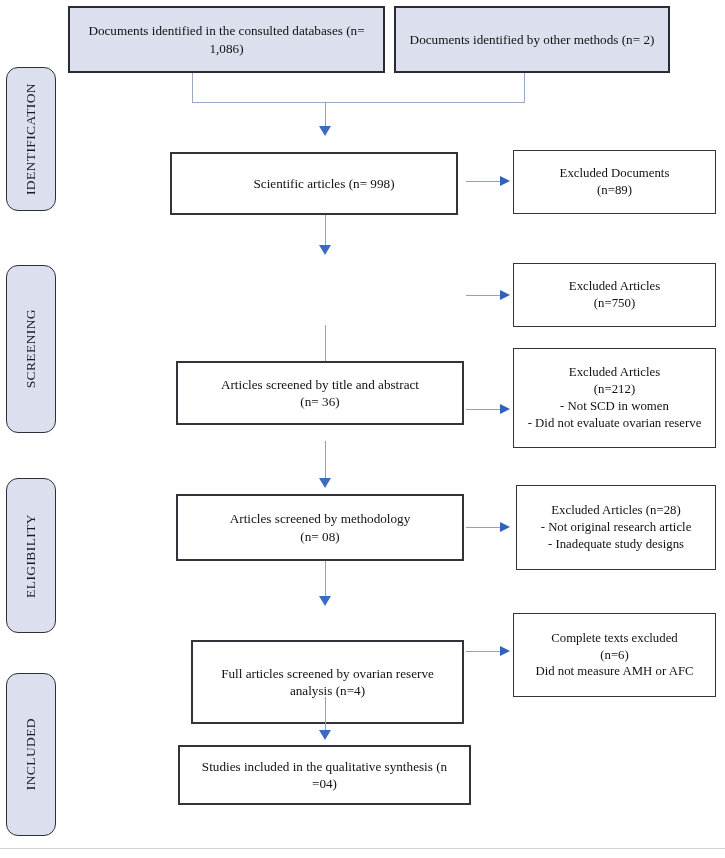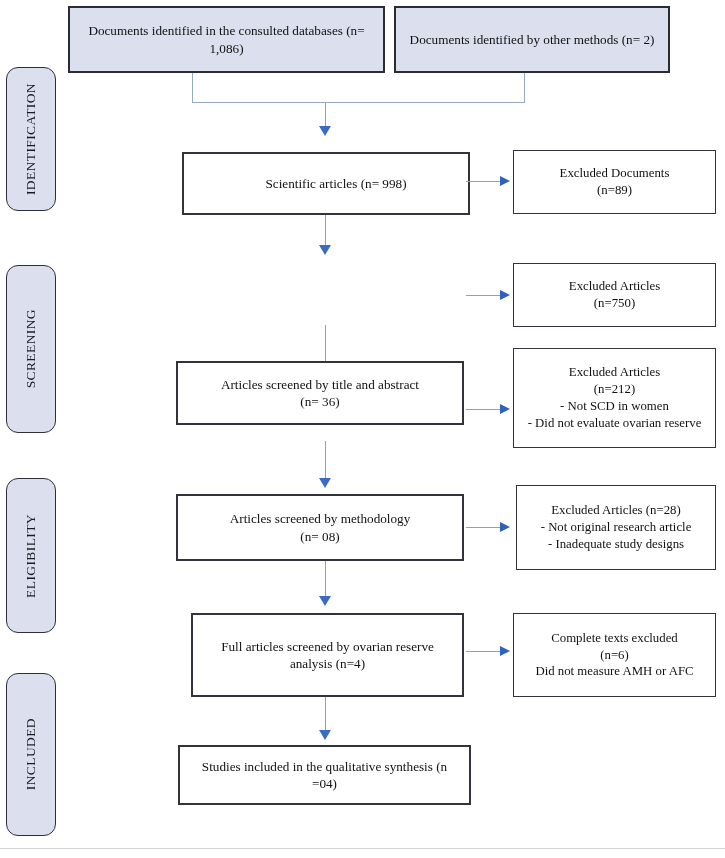--- a/index.html
+++ b/index.html
@@ -136,21 +136,21 @@
   </div>
 
   <div class="box box-filled" style="left:394px; top:6px; width:276px; height:67px;">
     <span class="txt">Documents identified by other methods (n= 2)</span>
   </div>
 
   <div class="bracket" style="left:192px; top:73px; width:333px; height:30px;"></div>
   <div class="vline" style="left:325px; top:103px; height:26px;"></div>
   <div class="arrow-down" style="left:319px; top:126px;"></div>
 
-  <div class="box box-plain" style="left:182px; top:152px; width:288px; height:63px;padding-left:28px;">
+  <div class="box box-plain" style="left:170px; top:152px; width:288px; height:63px;padding-left:28px;">
     <span class="txt">Scientific articles (n= 998)</span>
   </div>
 
   <div class="box box-side" style="left:513px; top:150px; width:203px; height:64px;text-align:center;">
     <span class="txt">Excluded Documents
 (n=89)</span>
   </div>
 
   <div class="hline" style="left:466px; top:181px; width:38px;"></div>
   <div class="arrow-right" style="left:500px; top:176px;"></div>
@@ -198,21 +198,21 @@
 - Not original research article
 - Inadequate study designs</span>
   </div>
 
   <div class="hline" style="left:466px; top:527px; width:38px;"></div>
   <div class="arrow-right" style="left:500px; top:522px;"></div>
 
   <div class="vline" style="left:325px; top:561px; height:42px;"></div>
   <div class="arrow-down" style="left:319px; top:596px;"></div>
 
-  <div class="box box-plain" style="left:191px; top:613px; width:273px; height:84px;">
+  <div class="box box-plain" style="left:191px; top:640px; width:273px; height:84px;">
     <span class="txt">Full articles screened by ovarian reserve analysis (n=4)</span>
   </div>
 
   <div class="box box-side" style="left:513px; top:613px; width:203px; height:84px;">
     <span class="txt">Complete texts excluded
 (n=6)
 Did not measure AMH or AFC</span>
   </div>
 
   <div class="hline" style="left:466px; top:651px; width:38px;"></div>

